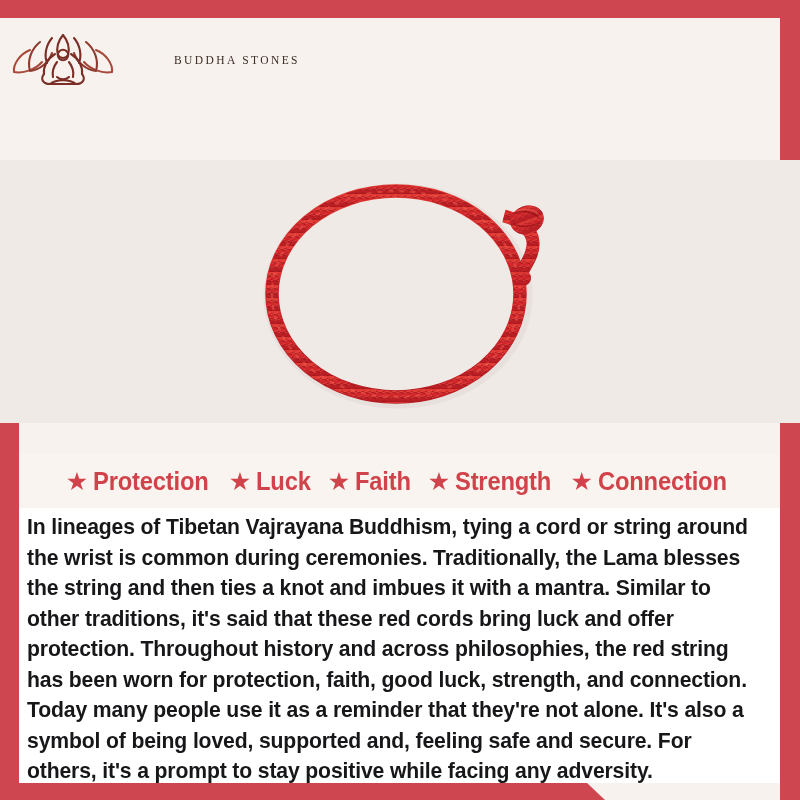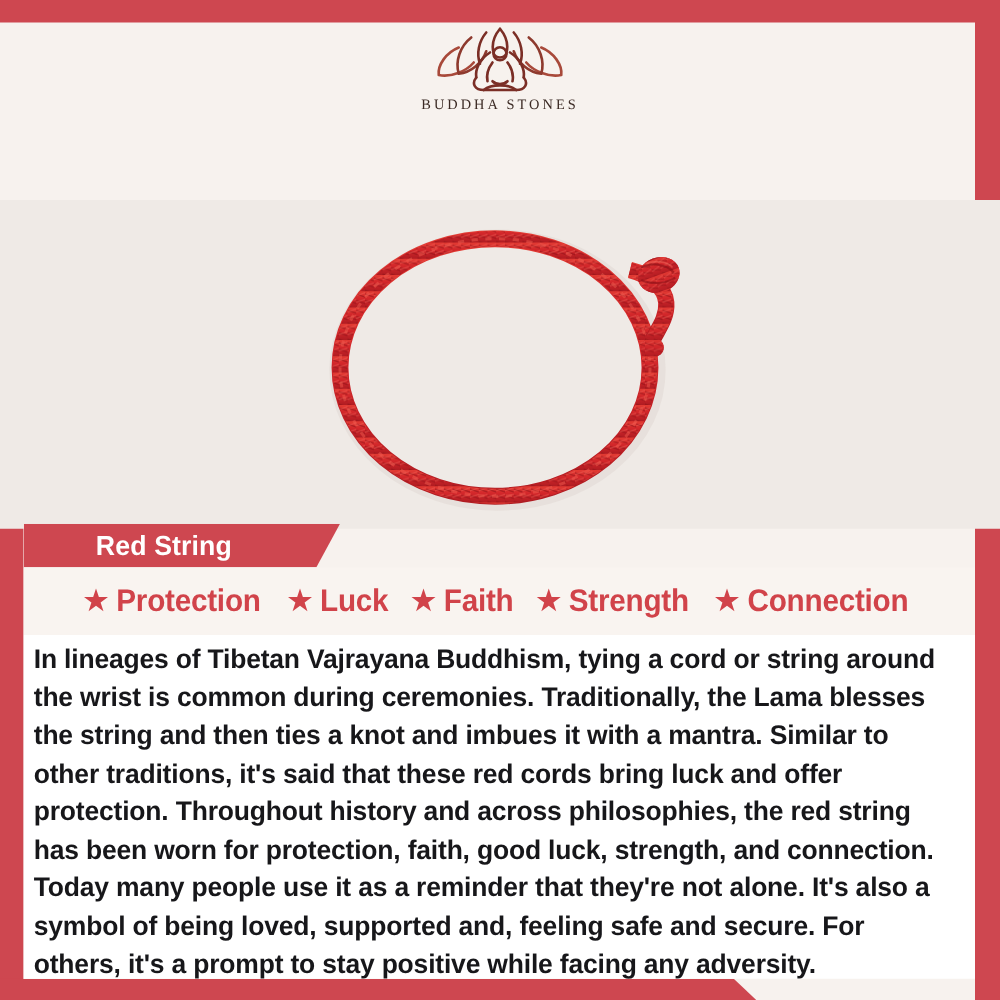--- a/index.html
+++ b/index.html
@@ -56,23 +56,23 @@
   }
 
   
   .logo-zone {
     position: absolute;
     left: 0;
     top: 18px;
     width: 800px;
     height: 82px;
     display: flex;
-    flex-direction: column;
     align-items: center;
     justify-content: flex-start;
+    gap: 48px;
   }
   .logo-mark {
     margin-top: 2px;
     line-height: 0;
   }
   .logo-word {
     font-family: "Liberation Serif", serif;
     font-size: 11.5px;
     letter-spacing: 2.4px;
     color: #3B2A24;
@@ -286,23 +286,20 @@
           <path d="M277 56 C285 60, 297 59, 304 54" fill="none" stroke="#8E1117" stroke-width="1.6" opacity="0.6"></path>
           <path d="M281 43 C288 40, 298 41, 302 46" fill="none" stroke="#F2675C" stroke-width="1.3" opacity="0.5"></path>
         </g>
 
         <ellipse cx="286" cy="110" rx="9" ry="8" fill="#C02026"></ellipse>
         <ellipse cx="286" cy="110" rx="9" ry="8" fill="url(#braid)" opacity="0.8"></ellipse>
       </svg>
     </div>
   </div>
 
-  <div class="name-banner">
-    <span class="name-banner-text">Red String</span>
-  </div>
 
   <div class="benefits-zone">
     <div class="benefits-row">
 
       <span class="benefit">
         <span class="star">★</span>
         <span class="blabel">Protection</span>
       </span>
 
       <span class="benefit">

